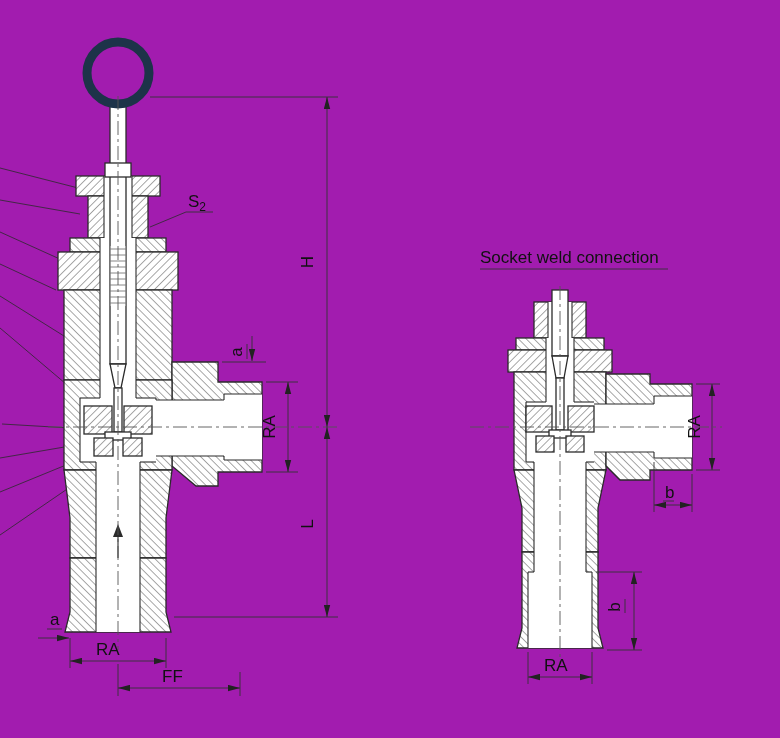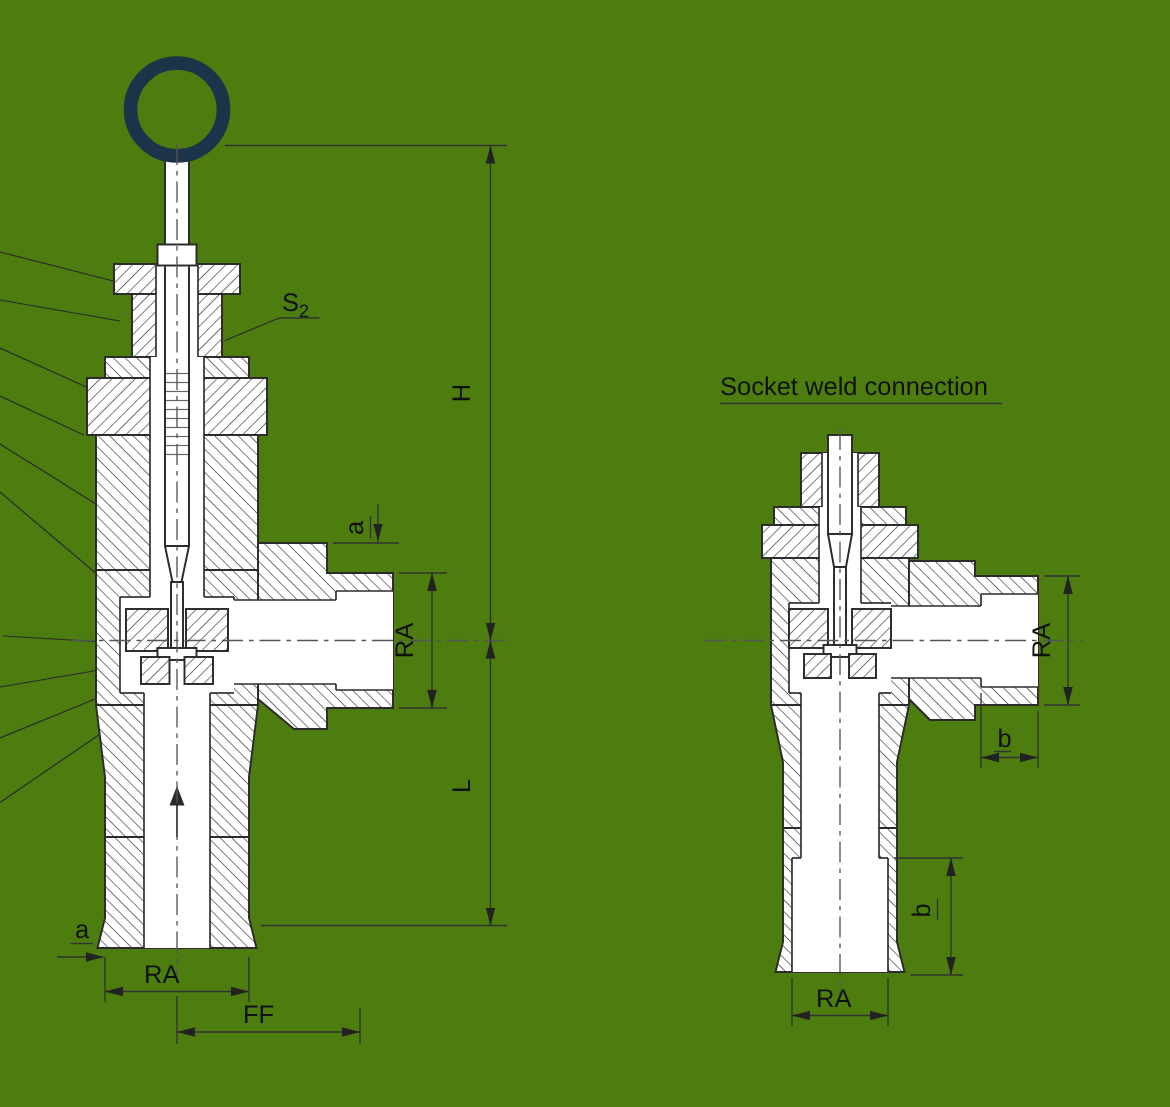--- a/index.html
+++ b/index.html
@@ -1,16 +1,16 @@
 <!DOCTYPE html>
 <html><head>
 <meta charset="utf-8">
 <style>
   html,body { margin:0; padding:0; background:#ffffff; }
-  .stage { width:780px; height:738px; position:relative; background:#4d7c0f; overflow:hidden; }
+  .stage { width:780px; height:738px; position:relative; background:#a21caf; overflow:hidden; }
   svg { display:block; }
   .h45  { fill:url(#h45);  stroke:#2b2b2b; stroke-width:1.3; }
   .h135 { fill:url(#h135); stroke:#2b2b2b; stroke-width:1.3; }
   .white { fill:#ffffff; stroke:none; }
   .ws   { fill:#ffffff; stroke:#2b2b2b; stroke-width:1.3; }
   .edge { stroke:#2b2b2b; stroke-width:1.1; fill:none; }
   .cl   { stroke:#555; stroke-width:0.9; stroke-dasharray:14 4 3 4; fill:none; }
   .ext  { stroke:#333; stroke-width:0.9; fill:none; }
   .dim  { stroke:#333; stroke-width:0.9; fill:none; }
   .ldr  { stroke:#2b2b2b; stroke-width:0.8; fill:none; }

